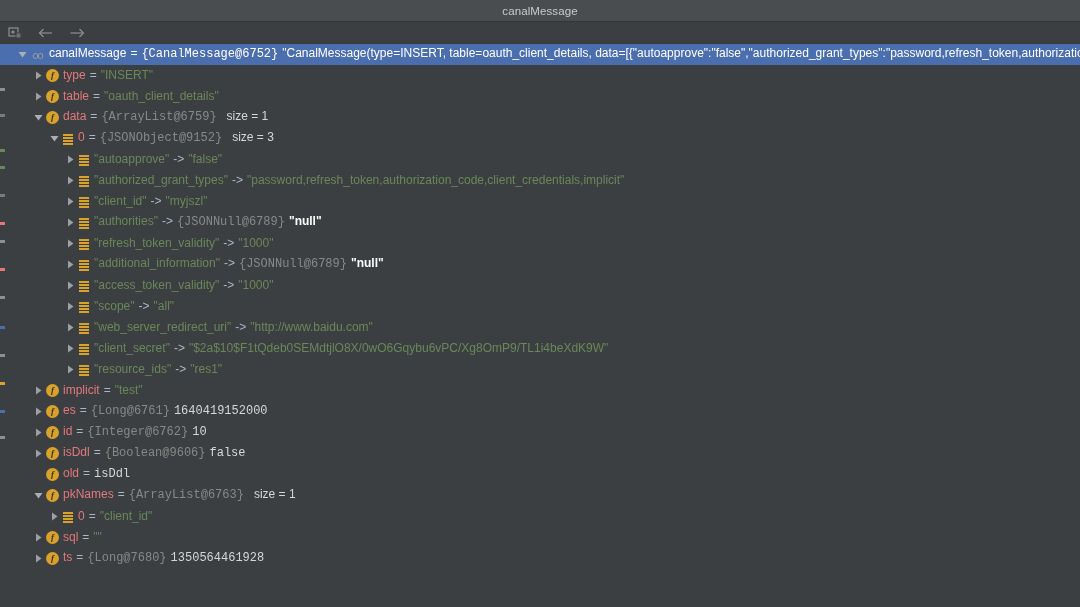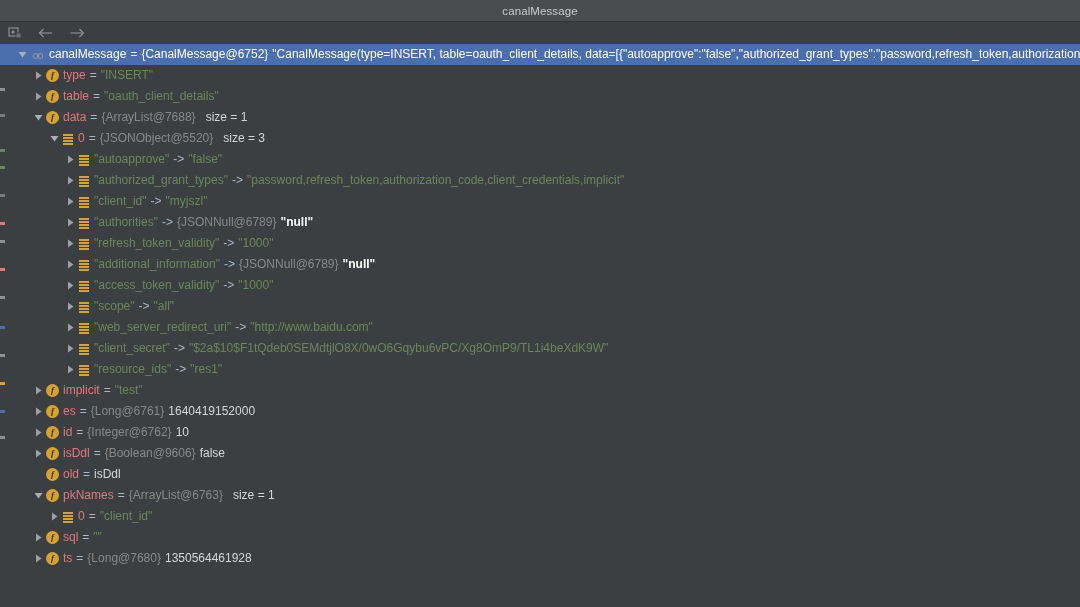--- a/index.html
+++ b/index.html
@@ -140,23 +140,23 @@
     background: #d9a22b;
   }
   .ico-list span:nth-child(1){ top:1px; }
   .ico-list span:nth-child(2){ top:4px; }
   .ico-list span:nth-child(3){ top:7px; }
   .ico-list span:nth-child(4){ top:10px; }
 
   .lbl { display: flex; align-items: baseline; }
   .k  { color: #e2787b; }          
   .eq { color: #a9b7c6; margin: 0 4px; }
-  .t  { color: #888888; }          
+  .t  { color: #888888; font-family: Liberation Mono, monospace; }          
   .v  { color: #6a8759; }          
-  .num{ color: #d6d6d6; }          
+  .num{ color: #d6d6d6; font-family: Liberation Mono, monospace; }          
   .nul{ color: #ffffff; font-weight: bold; }
   .sz { color: #d6d6d6; margin-left: 6px; }
   .arrow { color: #a9b7c6; margin: 0 4px; }
   .mapkey { color: #6a8759; }
   .sp { display:inline-block; width:4px; }
 </style>
 </head>
 <body>
 
 <div id="app">
@@ -259,21 +259,21 @@
             <svg width="9" height="9" viewBox="0 0 9 9">
               <path d="M0.5 2 L8.5 2 L4.5 7.5 Z" fill="#a9b0b5"></path>
             </svg>
           </div>
           <div class="ico">
             <div class="ico-field">f</div>
           </div>
           <div class="lbl">
             <span class="k">data</span>
             <span class="eq">=</span>
-            <span class="t">{ArrayList@7688}</span>
+            <span class="t">{ArrayList@6759}</span>
             <span class="sp"></span>
             <span class="sz">size = 1</span>
           </div>
         </div>
         <div class="row">
           <div class="tw" style="margin-left: 32px;">
             <svg width="9" height="9" viewBox="0 0 9 9">
               <path d="M0.5 2 L8.5 2 L4.5 7.5 Z" fill="#a9b0b5"></path>
             </svg>
           </div>
@@ -281,21 +281,21 @@
             <div class="ico-list">
               <span></span>
               <span></span>
               <span></span>
               <span></span>
             </div>
           </div>
           <div class="lbl">
             <span class="k">0</span>
             <span class="eq">=</span>
-            <span class="t">{JSONObject@5520}</span>
+            <span class="t">{JSONObject@9152}</span>
             <span class="sp"></span>
             <span class="sz">size = 3</span>
           </div>
         </div>
         <div class="row">
           <div class="tw" style="margin-left: 48px;">
             <svg width="9" height="9" viewBox="0 0 9 9">
               <path d="M2 0.5 L7.5 4.5 L2 8.5 Z" fill="#9aa0a5"></path>
             </svg>
           </div>

